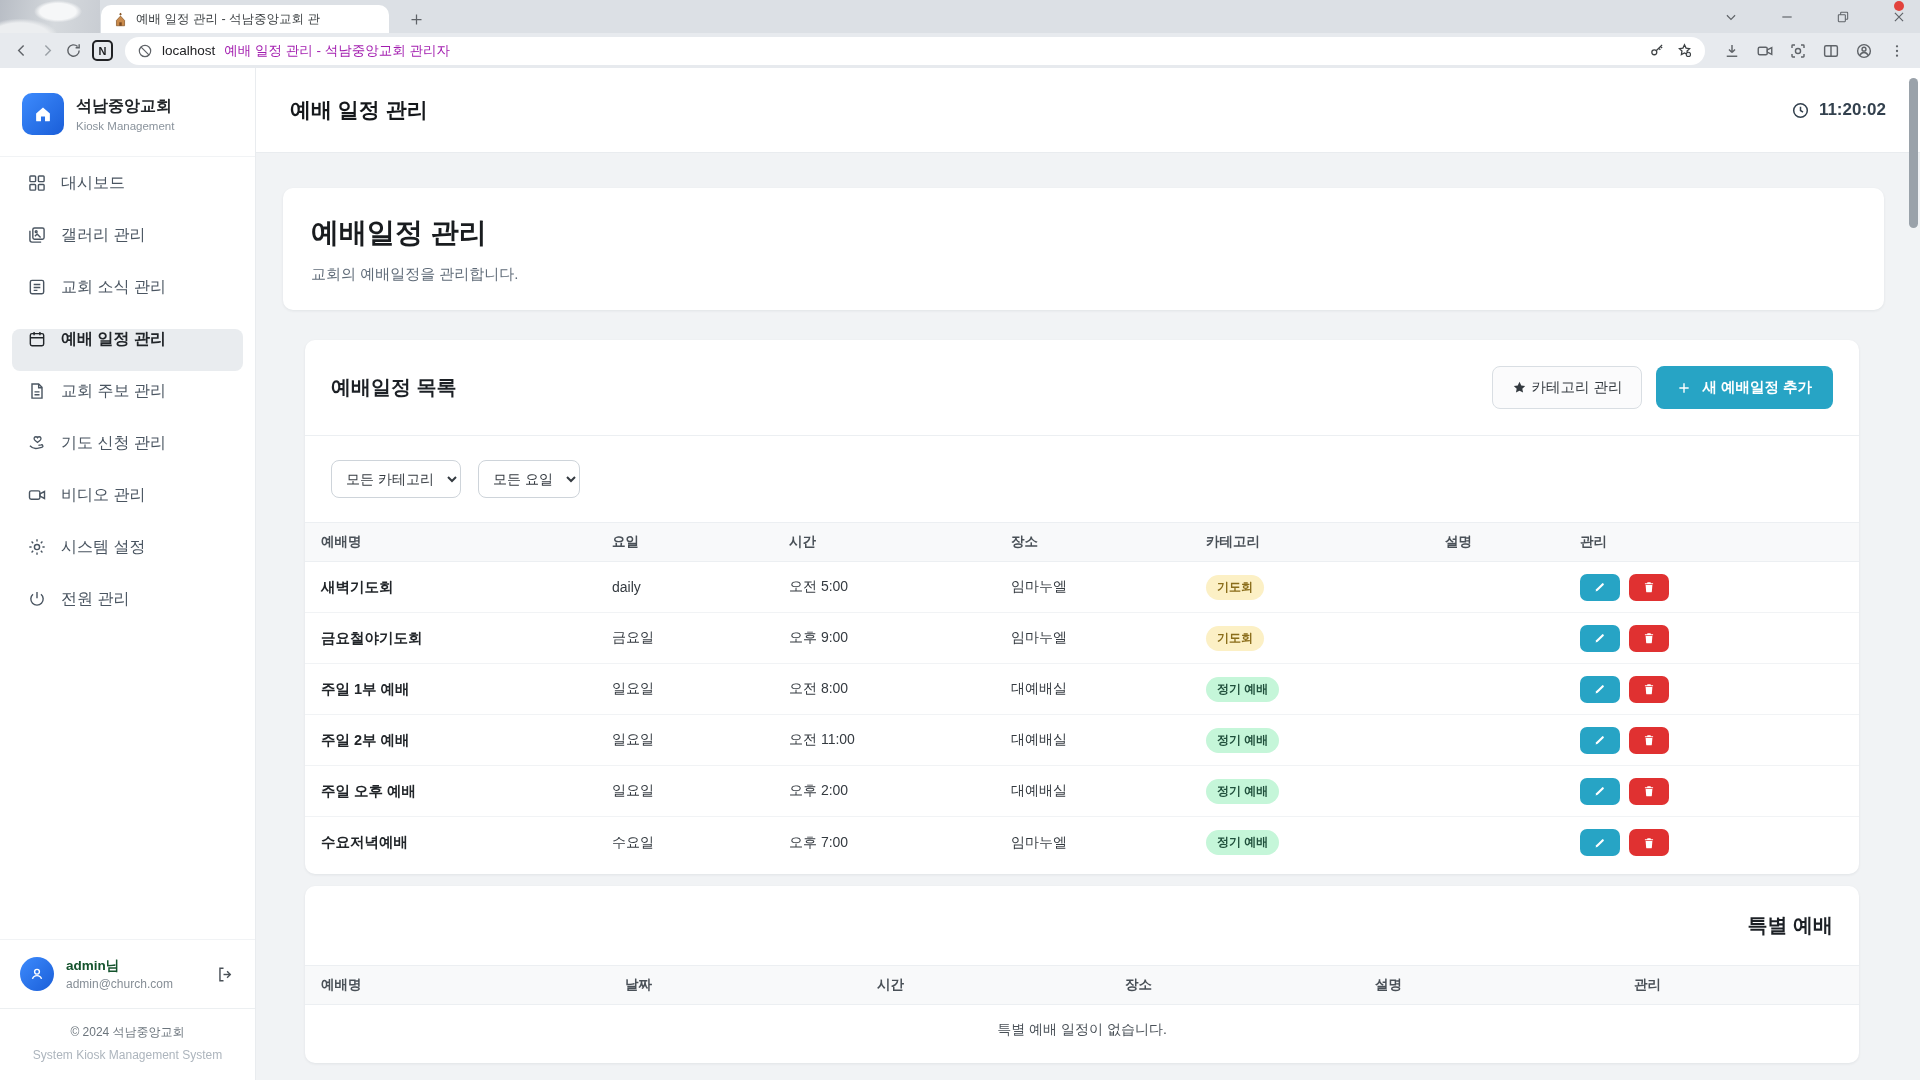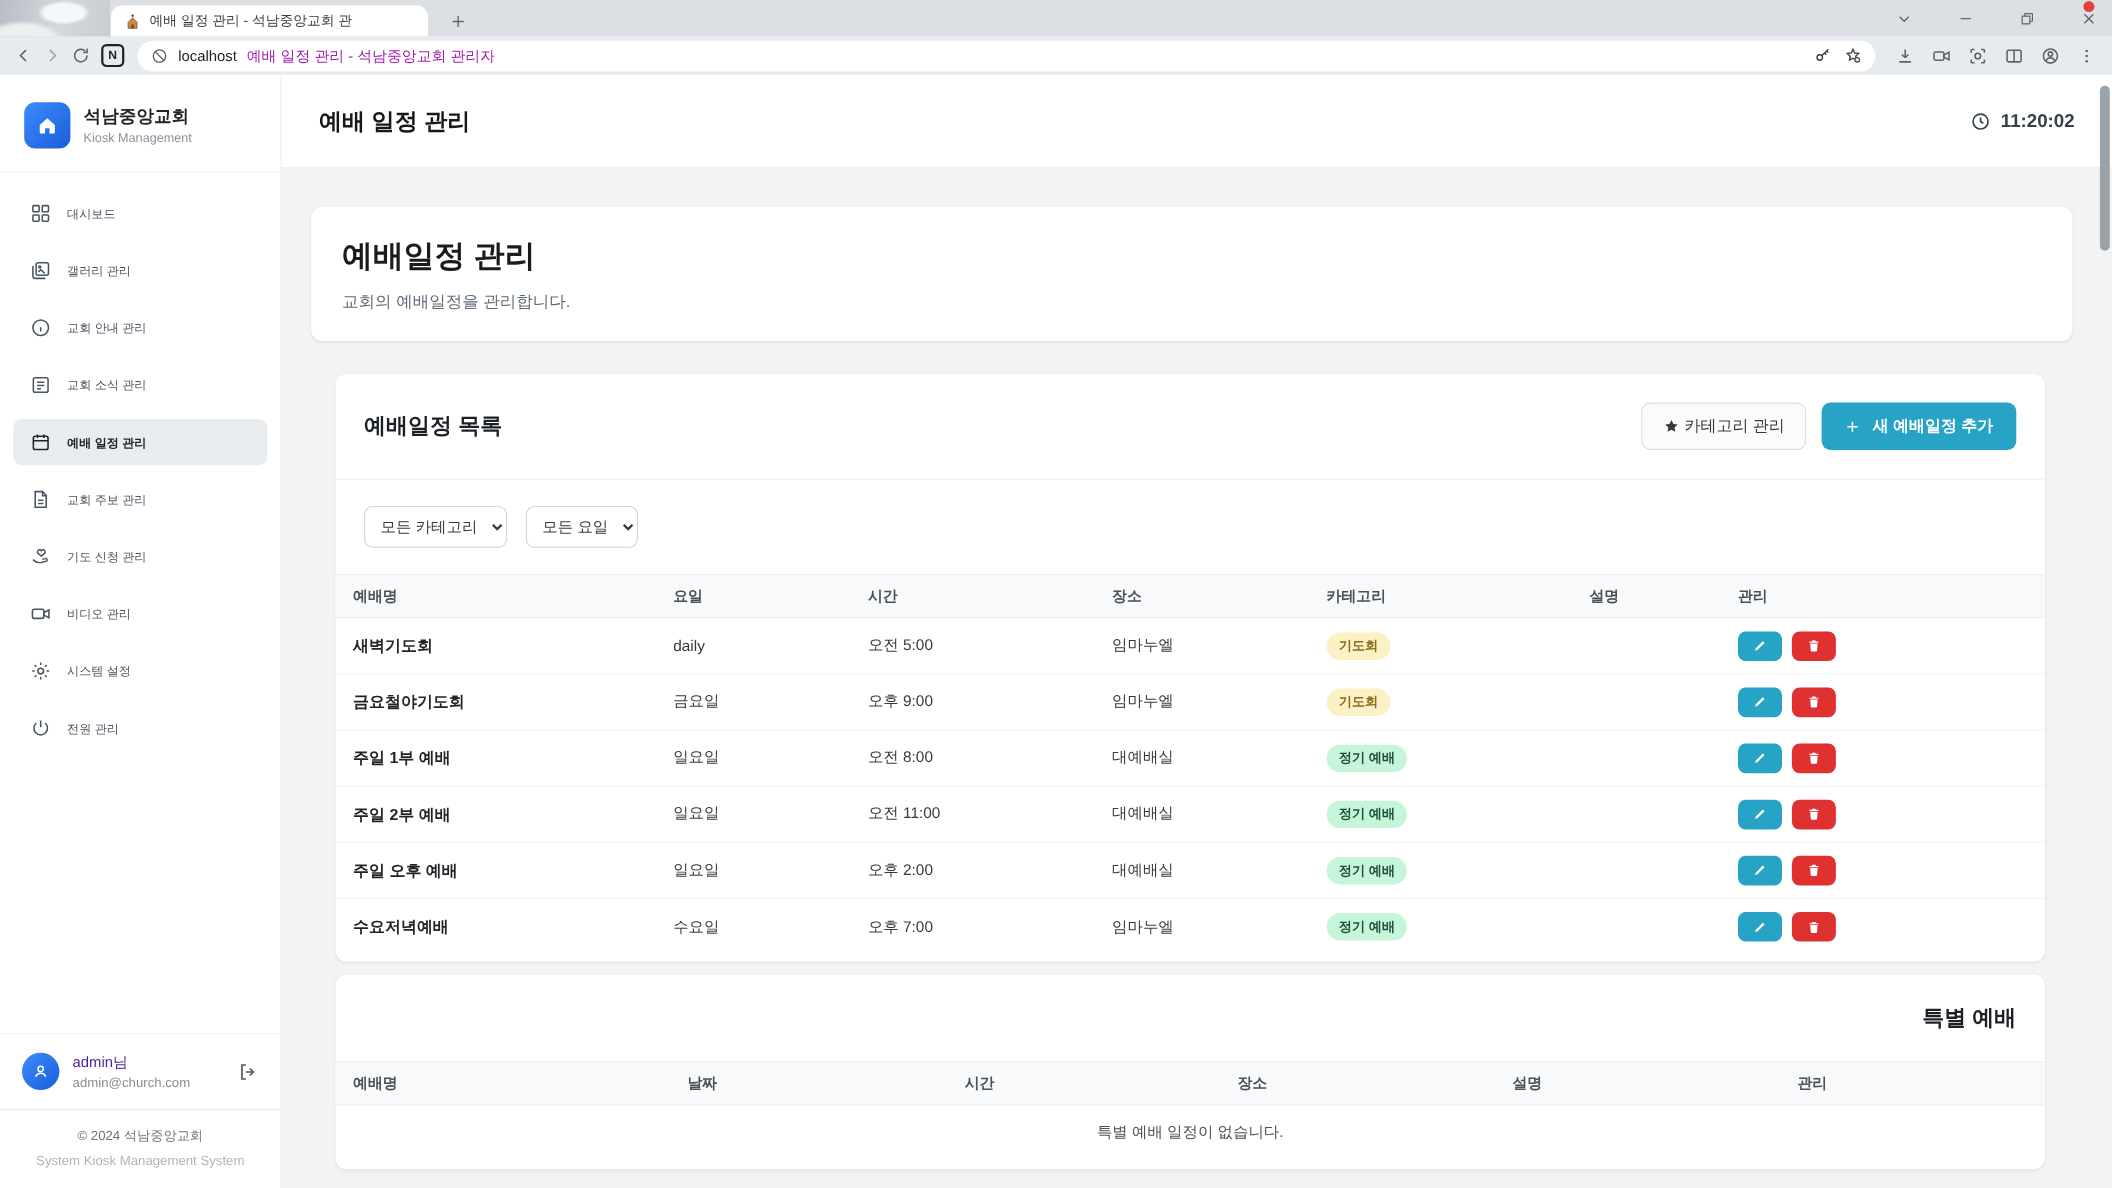--- a/index.html
+++ b/index.html
@@ -38,29 +38,29 @@
   
   .app { display:flex; height:1012px; position:relative; }
 
   .sidebar { width:256px; background:#fff; border-right:1px solid #e9ecef; display:flex; flex-direction:column; }
   .logo-row { display:flex; align-items:center; gap:12px; padding:25px 22px 21px; border-bottom:1px solid #f1f3f5; }
   .logo-badge { width:42px; height:42px; border-radius:10px; flex:0 0 auto;
     background:linear-gradient(135deg,#3d8bfd,#1a5ed8); display:flex; align-items:center; justify-content:center; }
   .church-name { font-size:16px; font-weight:700; color:#212529; }
   .church-sub { font-size:11.5px; color:#8a939c; margin-top:3px; }
   .menu { padding:16px 12px 0; display:flex; flex-direction:column; gap:10px; }
-  .side-item { height:42px; border-radius:8px; display:flex; align-items:center; gap:14px;
-    padding:0 15px; font-size:11px; color:#4a5561; font-weight:500; cursor:pointer; }
+  .side-item { height:42px; border-radius:8px; display:flex; gap:14px;
+    padding:0 15px; font-size:16px; color:#4a5561; font-weight:500; cursor:pointer; }
   .side-item.active { background:#e9ecef; color:#212529; font-weight:700; }
   .s-icon { width:20px; height:20px; flex:0 0 auto; }
   .s-icon svg { width:20px; height:20px; }
   .side-user { margin-top:auto; border-top:1px solid #f1f3f5; padding:17px 20px; display:flex; align-items:center; gap:12px; }
   .avatar { width:34px; height:34px; border-radius:50%; flex:0 0 auto;
     background:linear-gradient(135deg,#3d8bfd,#1a5ed8); display:flex; align-items:center; justify-content:center; }
-  .user-name { font-size:13.5px; font-weight:400; color:#4c1d95; }
+  .user-name { font-size:13.5px; font-weight:700; color:#14532d; }
   .user-email { font-size:12px; color:#868e96; margin-top:2px; }
   .logout-btn { margin-left:auto; background:none; border:none; color:#495057; cursor:pointer; }
   .side-footer { border-top:1px solid #eceff1; padding:15px 8px 18px; text-align:center; }
   .f1 { font-size:12px; color:#6c757d; }
   .f2 { font-size:12px; color:#adb5bd; margin-top:7px; }
 
   .main { flex:1; display:flex; flex-direction:column; background:#f1f3f5; }
   .main-header { height:85px; background:#fff; border-bottom:1px solid #e9ecef; display:flex;
     align-items:center; justify-content:space-between; padding:0 34px; flex:0 0 auto; }
   .mh-title { font-size:21px; font-weight:700; color:#15181b; }
@@ -276,29 +276,20 @@
               <path d="M3.5 7v11A2.5 2.5 0 0 0 6 20.5h11"></path>
               <path d="m9.5 13.5 2.6-2.6 4.2 4.2"></path>
               <circle cx="11" cy="8" r="1.1"></circle>
             </svg>
           </span>
           <span>갤러리 관리</span>
         </div>
         <div class="side-item">
           <span class="s-icon">
             <svg viewBox="0 0 24 24" fill="none" stroke="currentColor" stroke-width="1.7">
-              <circle cx="12" cy="12" r="8.5"></circle>
-              <path d="M12 8.1h.01M12 11.4V16"></path>
-            </svg>
-          </span>
-          <span>교회 안내 관리</span>
-        </div>
-        <div class="side-item">
-          <span class="s-icon">
-            <svg viewBox="0 0 24 24" fill="none" stroke="currentColor" stroke-width="1.7">
               <rect x="4" y="4" width="16" height="16" rx="2"></rect>
               <path d="M8 9h8M8 12.5h8M8 16h4.5"></path>
             </svg>
           </span>
           <span>교회 소식 관리</span>
         </div>
         <div class="side-item active">
           <span class="s-icon">
             <svg viewBox="0 0 24 24" fill="none" stroke="currentColor" stroke-width="1.7">
               <rect x="4" y="5.5" width="16" height="14.5" rx="2"></rect>

